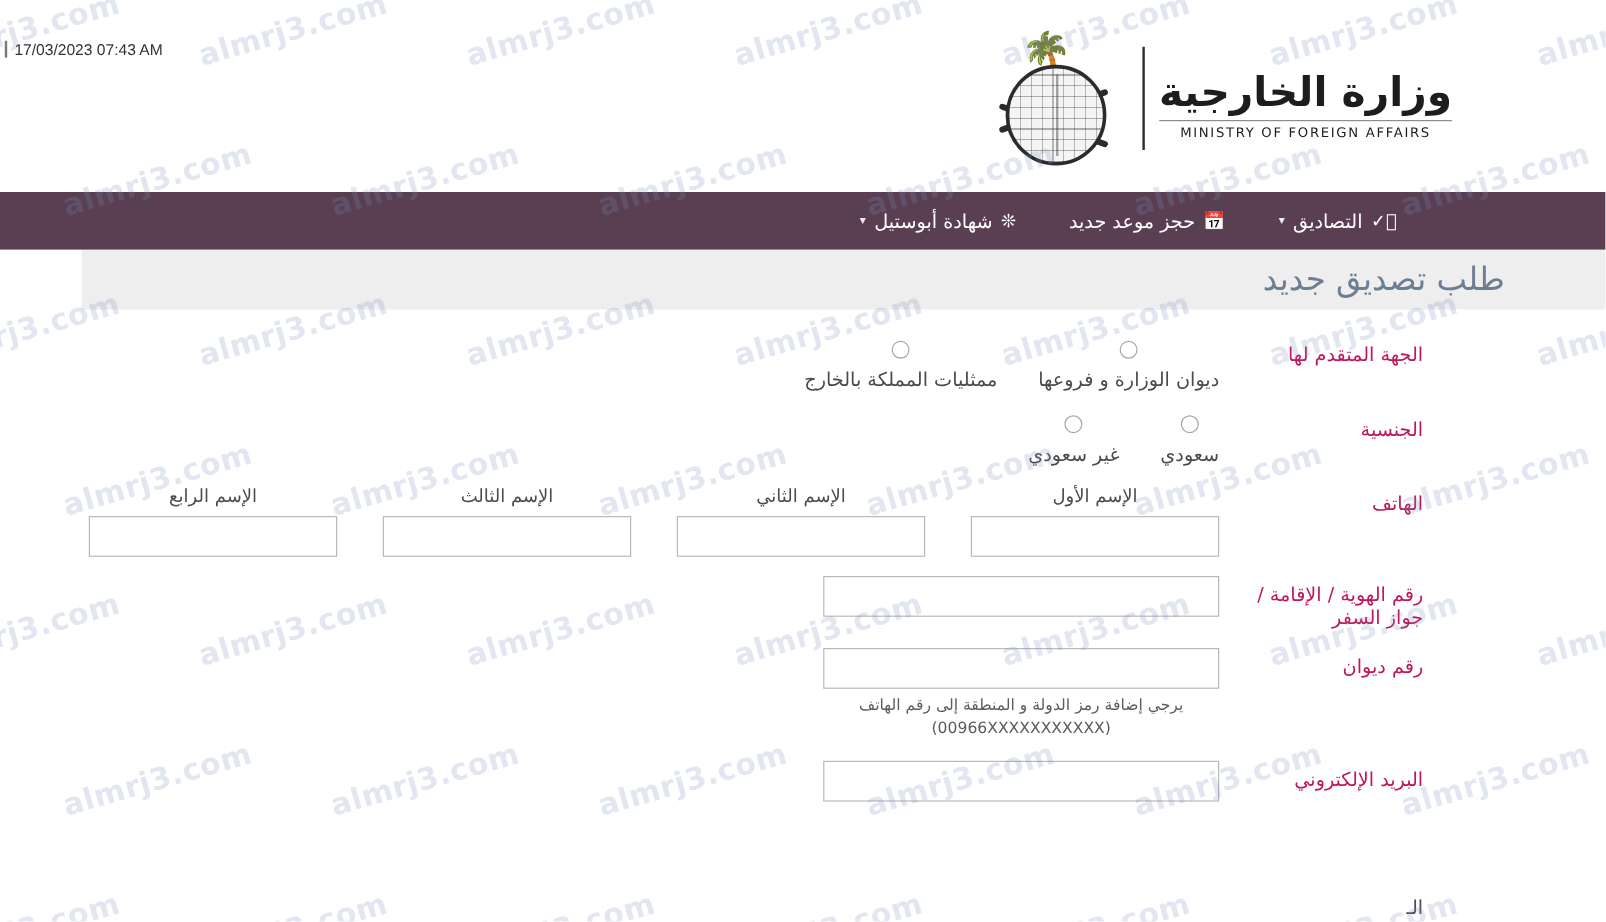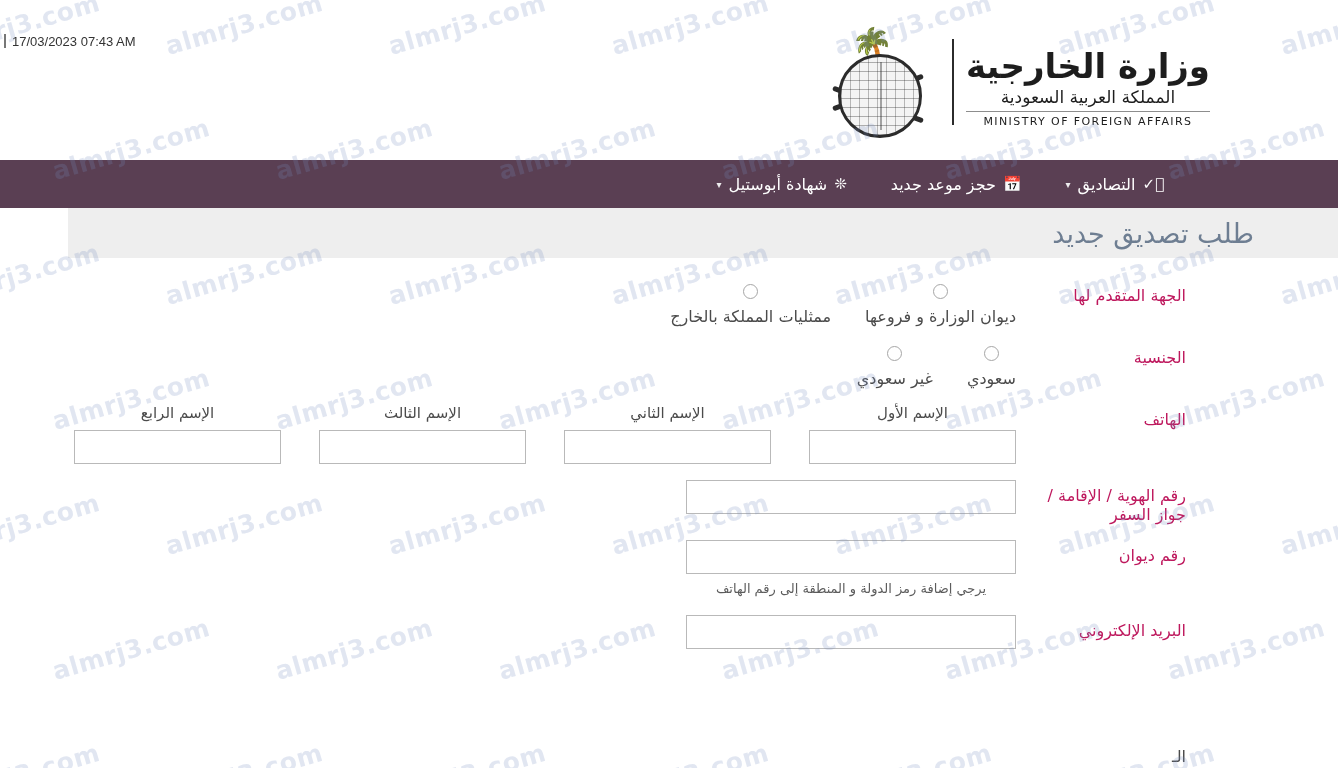--- a/index.html
+++ b/index.html
@@ -314,21 +314,20 @@
   <div class="logo-wrap">
     <div class="logo-emblem">
       <div class="palm">🌴</div>
       <div class="sword s1"></div>
       <div class="sword s2"></div>
       <div class="globe"></div>
     </div>
     <div class="logo-divider"></div>
     <div class="logo-text">
       <div class="ar-main">وزارة الخارجية</div>
-      <div class="ar-sub">المملكة العربية السعودية</div>
       <div class="en-sub">MINISTRY OF FOREIGN AFFAIRS</div>
     </div>
   </div>
 </div>
 
 <div class="navbar">
   <div class="nav-item">
     <span class="nav-ico">✓⃝</span>
     <span>التصاديق</span>
     <span class="caret">▾</span>
@@ -412,20 +411,21 @@
       <input class="txt-input wide" type="text" value="" style="">
     </div>
   </div>
 
   <div class="form-row">
     <div class="form-label">رقم ديوان</div>
     <div class="form-control">
       <input class="txt-input wide" type="text" value="" style="">
       <div class="hint">
         <div>يرجي إضافة رمز الدولة و المنطقة إلى رقم الهاتف</div>
+        <div class="num">(00966XXXXXXXXXXX)</div>
       </div>
     </div>
   </div>
 
   <div class="form-row">
     <div class="form-label">البريد الإلكتروني</div>
     <div class="form-control">
       <input class="txt-input wide" type="text" value="" style="">
     </div>
   </div>

